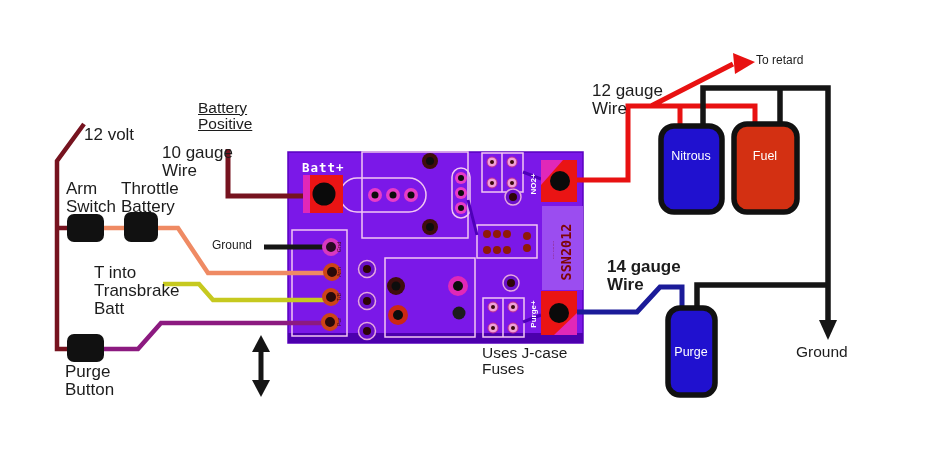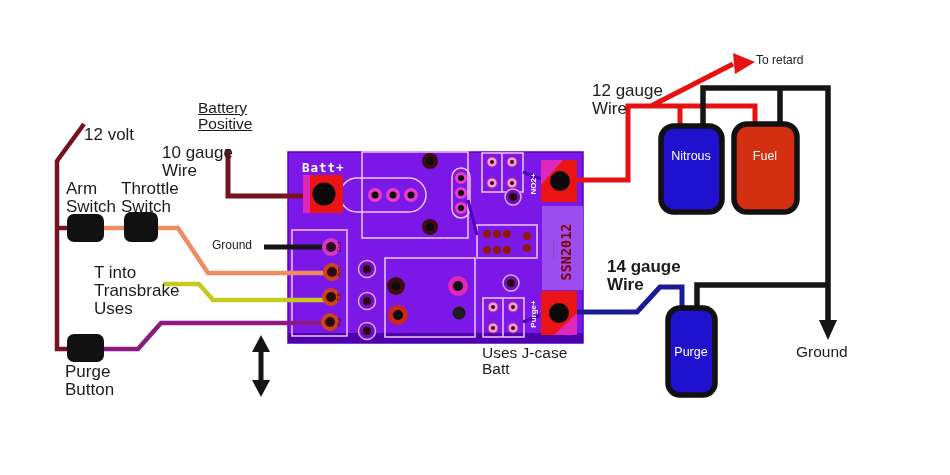--- a/index.html
+++ b/index.html
@@ -178,29 +178,29 @@
 </svg>
 
   <div class="lbl" style="left:84px;top:126px;">12 volt</div>
   <div class="lbl big" style="left:198px;top:100px;text-decoration:underline;">Battery
 Positive</div>
   <div class="lbl" style="left:162px;top:144px;">10 gauge
 Wire</div>
   <div class="lbl" style="left:66px;top:180px;">Arm
 Switch</div>
   <div class="lbl" style="left:121px;top:180px;">Throttle
-Switch</div>
+Battery</div>
   <div class="lbl mid" style="left:212px;top:239px;">Ground</div>
   <div class="lbl" style="left:94px;top:264px;">T into
 Transbrake
-Uses</div>
+Batt</div>
   <div class="lbl" style="left:65px;top:363px;">Purge
 Button</div>
   <div class="lbl big" style="left:482px;top:345px;">Uses J-case
-Batt</div>
+Fuses</div>
   <div class="lbl" style="left:592px;top:82px;">12 gauge
 Wire</div>
   <div class="lbl mid" style="left:756px;top:54px;">To retard</div>
   <div class="lbl" style="left:607px;top:258px;font-weight:bold;">14 gauge
 Wire</div>
   <div class="lbl big" style="left:796px;top:344px;">Ground</div>
 
 </div>
 
 </body></html>

